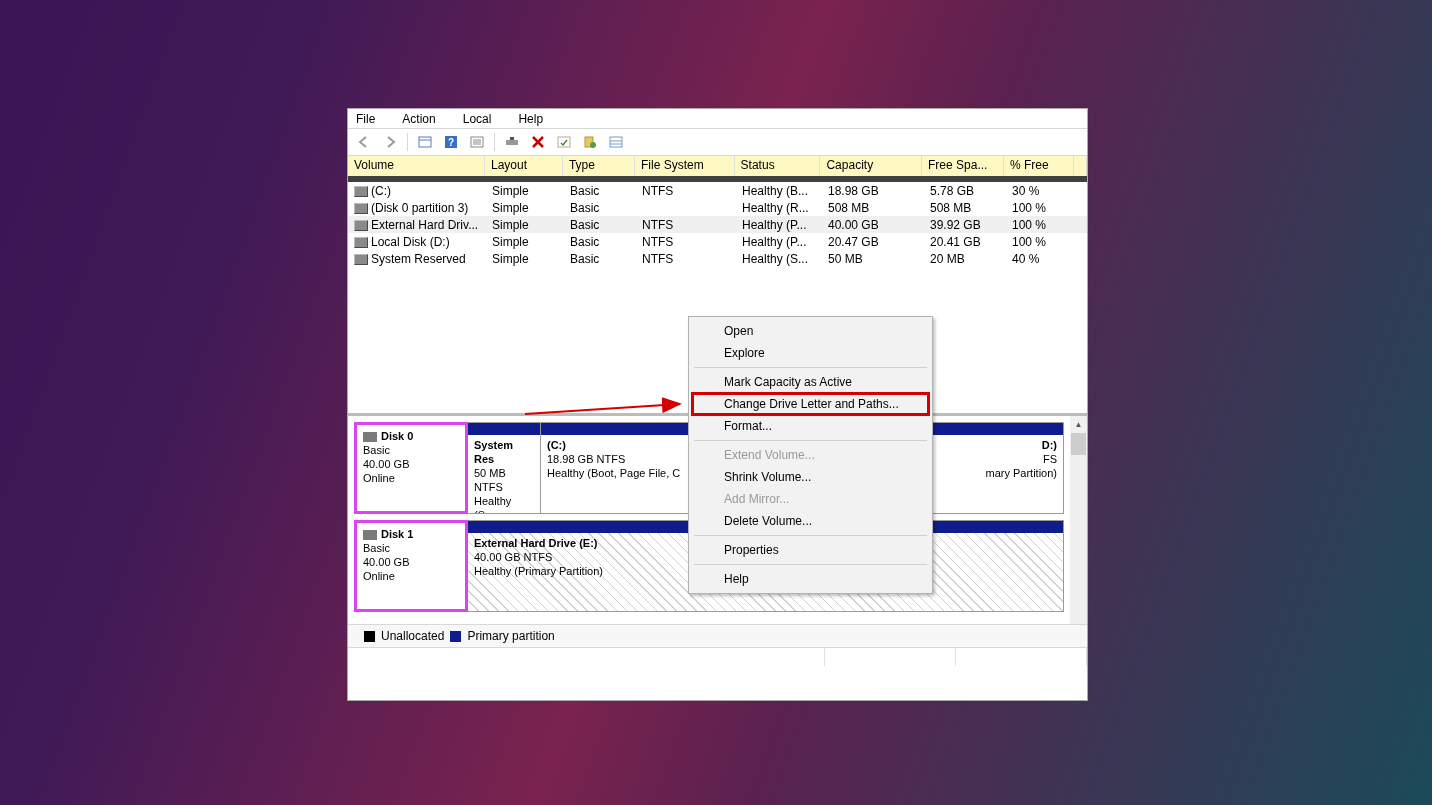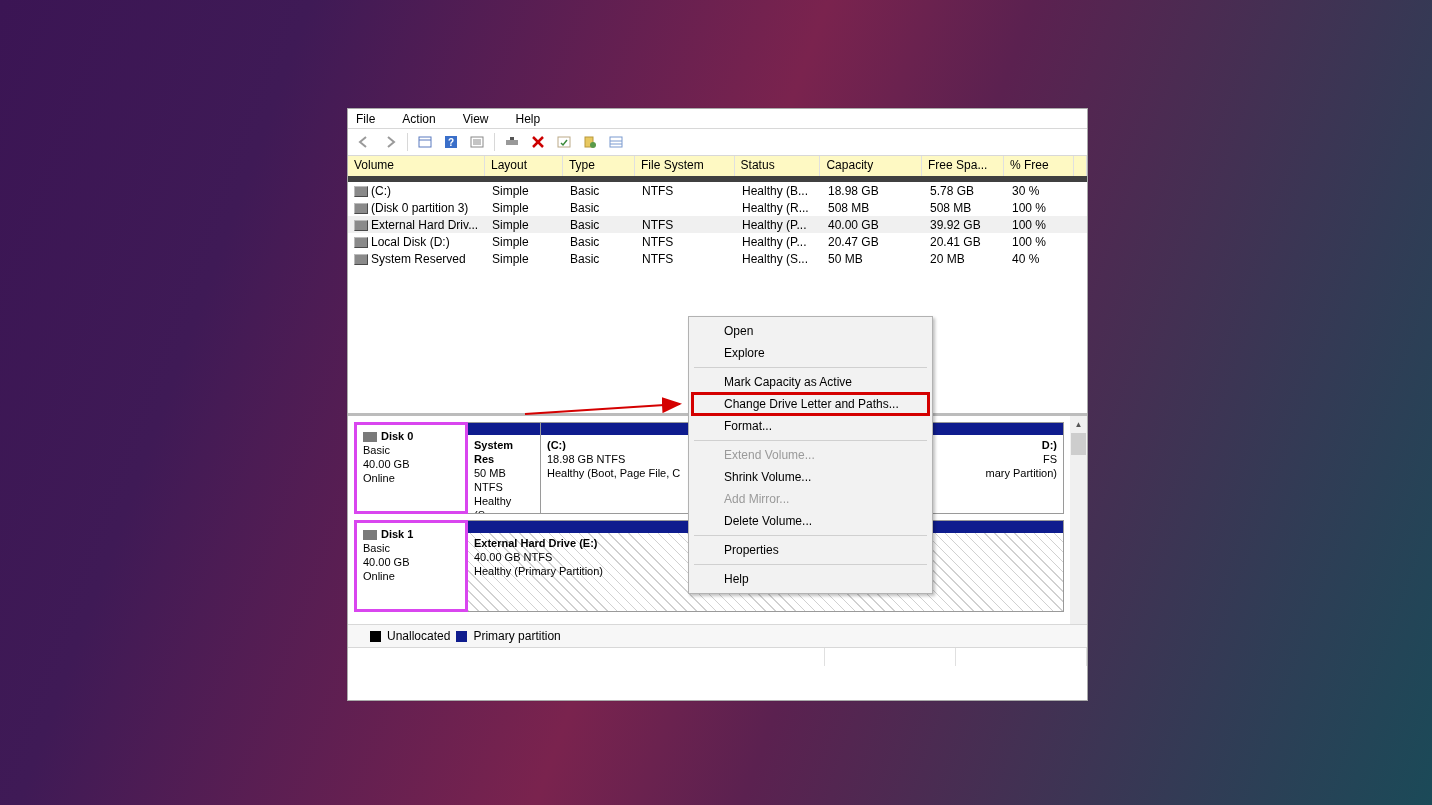--- a/index.html
+++ b/index.html
@@ -38,21 +38,21 @@
   .diskrow{display:flex;height:92px;border-bottom:6px solid #fff;}
   .dinfo{width:96px;border:3px solid #d946ef;padding:4px 6px;font-size:11px;line-height:14px;}
   .dinfo .dico{display:inline-block;width:14px;height:10px;background:#7a7a7a;margin-right:4px;vertical-align:middle;}
   .dparts{flex:1;display:flex;}
   .part{border:1px solid #9a9a9a;border-left:none;display:flex;flex-direction:column;}
   .part .hdr{height:12px;background:#0f1c8e;}
   .part .bod{flex:1;padding:3px 6px;font-size:11px;line-height:14px;background:#fff;overflow:hidden;}
   .part .bod.hatch{background-image:repeating-linear-gradient(45deg,#d1d1d1 0 1px,#fff 1px 7px);}
   .part .bod b{font-weight:600;}
   
-  .legend{height:22px;border-top:1px solid #d8d8d8;background:#f7f7f7;display:flex;align-items:center;padding:0 22px;gap:6px;font-size:12px;}
+  .legend{height:22px;border-top:1px solid #d8d8d8;background:#f7f7f7;display:flex;align-items:center;padding:0 16px;gap:6px;font-size:12px;}
   .legend .sw{width:11px;height:11px;display:inline-block;}
   
   .statusbar{height:18px;border-top:1px solid #d8d8d8;display:flex;}
   .statusbar div{border-right:1px solid #e0e0e0;}
   
   .ctxmenu{position:absolute;left:688px;top:316px;width:237px;background:#f2f2f2;border:1px solid #b2b2b2;box-shadow:2px 2px 3px rgba(0,0,0,.25);z-index:10;padding:3px;}
   .ctxitem{height:22px;display:flex;align-items:center;padding:0 24px 0 32px;font-size:12px;}
   .ctxitem.disabled{color:#9a9a9a;}
   .ctxsep{height:1px;background:#d0d0d0;margin:3px 2px;}
   .ctxitem.highlighted{outline:3px solid #d40000;outline-offset:-2px;}
@@ -61,21 +61,21 @@
 </style>
 </head>
 <body>
 
 <div class="window">
 
 
   <div class="menubar">
     <span>File</span>
     <span>Action</span>
-    <span>View</span>
+    <span>Local</span>
     <span>Help</span>
   </div>
 
   <div class="toolbar">
     <div class="tbbtn">
         <svg width="14" height="12">
           <path d="M9 1 L3 6 L9 11" fill="none" stroke="#9a9a9a" stroke-width="2"></path>
         </svg>
       </div>
     <div class="tbbtn">

